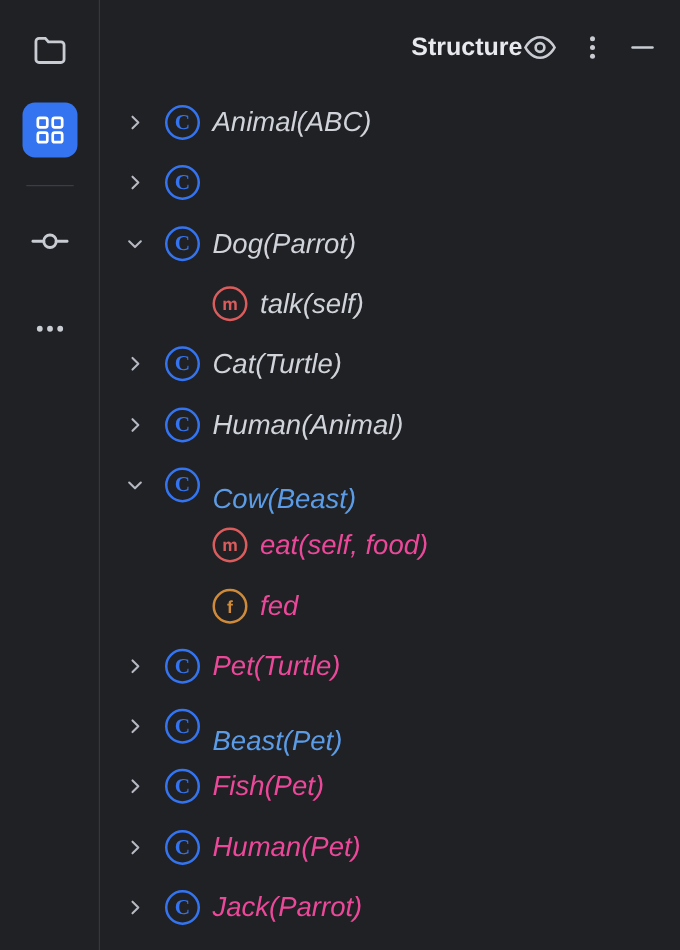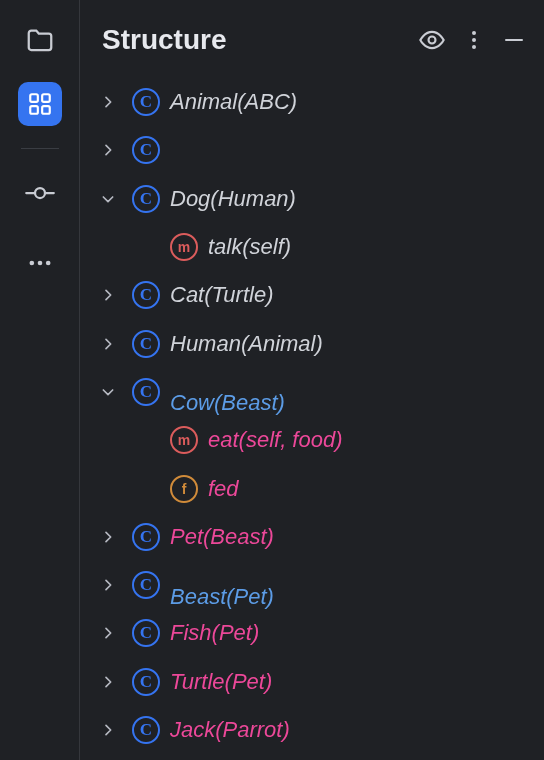--- a/index.html
+++ b/index.html
@@ -35,24 +35,25 @@
     display: flex;
     flex-direction: column;
     padding-top: 12px;
   }
   .panel-header {
     display: flex;
     align-items: center;
     padding: 12px 18px 22px 22px;
   }
   .panel-title {
-    font-size: 28px;
+    font-size: 20px;
     font-weight: 700;
     color: #e7e9ee;
     flex: 1;
+    text-align: right;
   }
   .hdr-actions {
     display: flex;
     align-items: center;
     gap: 24px;
   }
   .tree {
     padding-left: 4px;
   }
   .row {
@@ -178,21 +179,21 @@
           </span>
           <span class="badge class">C</span>
         </div>
         <div class="row" style="padding-left: 14px;">
           <span class="chev">
             <svg width="16" height="16" viewBox="0 0 24 24" fill="none" stroke="#b6b9c2" stroke-width="2.5" stroke-linecap="round" stroke-linejoin="round">
               <polyline points="5 9 12 16 19 9"></polyline>
             </svg>
           </span>
           <span class="badge class">C</span>
-          <span class="label c-default">Dog(Human)</span>
+          <span class="label c-default">Dog(Parrot)</span>
         </div>
         <div class="row" style="padding-left: 52px;">
           <span class="chev" style="visibility: hidden;"></span>
           <span class="badge method">m</span>
           <span class="label c-default">talk(self)</span>
         </div>
         <div class="row" style="padding-left: 14px;">
           <span class="chev">
             <svg width="16" height="16" viewBox="0 0 24 24" fill="none" stroke="#b6b9c2" stroke-width="2.5" stroke-linecap="round" stroke-linejoin="round">
               <polyline points="9 5 16 12 9 19"></polyline>
@@ -229,21 +230,21 @@
           <span class="badge field">f</span>
           <span class="label c-green">fed</span>
         </div>
         <div class="row" style="padding-left: 14px;">
           <span class="chev">
             <svg width="16" height="16" viewBox="0 0 24 24" fill="none" stroke="#b6b9c2" stroke-width="2.5" stroke-linecap="round" stroke-linejoin="round">
               <polyline points="9 5 16 12 9 19"></polyline>
             </svg>
           </span>
           <span class="badge class">C</span>
-          <span class="label c-green">Pet(Beast)</span>
+          <span class="label c-green">Pet(Turtle)</span>
         </div>
         <div class="row" style="padding-left: 14px;">
           <span class="chev">
             <svg width="16" height="16" viewBox="0 0 24 24" fill="none" stroke="#b6b9c2" stroke-width="2.5" stroke-linecap="round" stroke-linejoin="round">
               <polyline points="9 5 16 12 9 19"></polyline>
             </svg>
           </span>
           <span class="badge class">C</span>
           <span class="label c-blue">Beast(Pet)</span>
         </div>
@@ -256,21 +257,21 @@
           <span class="badge class">C</span>
           <span class="label c-green">Fish(Pet)</span>
         </div>
         <div class="row" style="padding-left: 14px;">
           <span class="chev">
             <svg width="16" height="16" viewBox="0 0 24 24" fill="none" stroke="#b6b9c2" stroke-width="2.5" stroke-linecap="round" stroke-linejoin="round">
               <polyline points="9 5 16 12 9 19"></polyline>
             </svg>
           </span>
           <span class="badge class">C</span>
-          <span class="label c-green">Turtle(Pet)</span>
+          <span class="label c-green">Human(Pet)</span>
         </div>
         <div class="row" style="padding-left: 14px;">
           <span class="chev">
             <svg width="16" height="16" viewBox="0 0 24 24" fill="none" stroke="#b6b9c2" stroke-width="2.5" stroke-linecap="round" stroke-linejoin="round">
               <polyline points="9 5 16 12 9 19"></polyline>
             </svg>
           </span>
           <span class="badge class">C</span>
           <span class="label c-green">Jack(Parrot)</span>
         </div>

